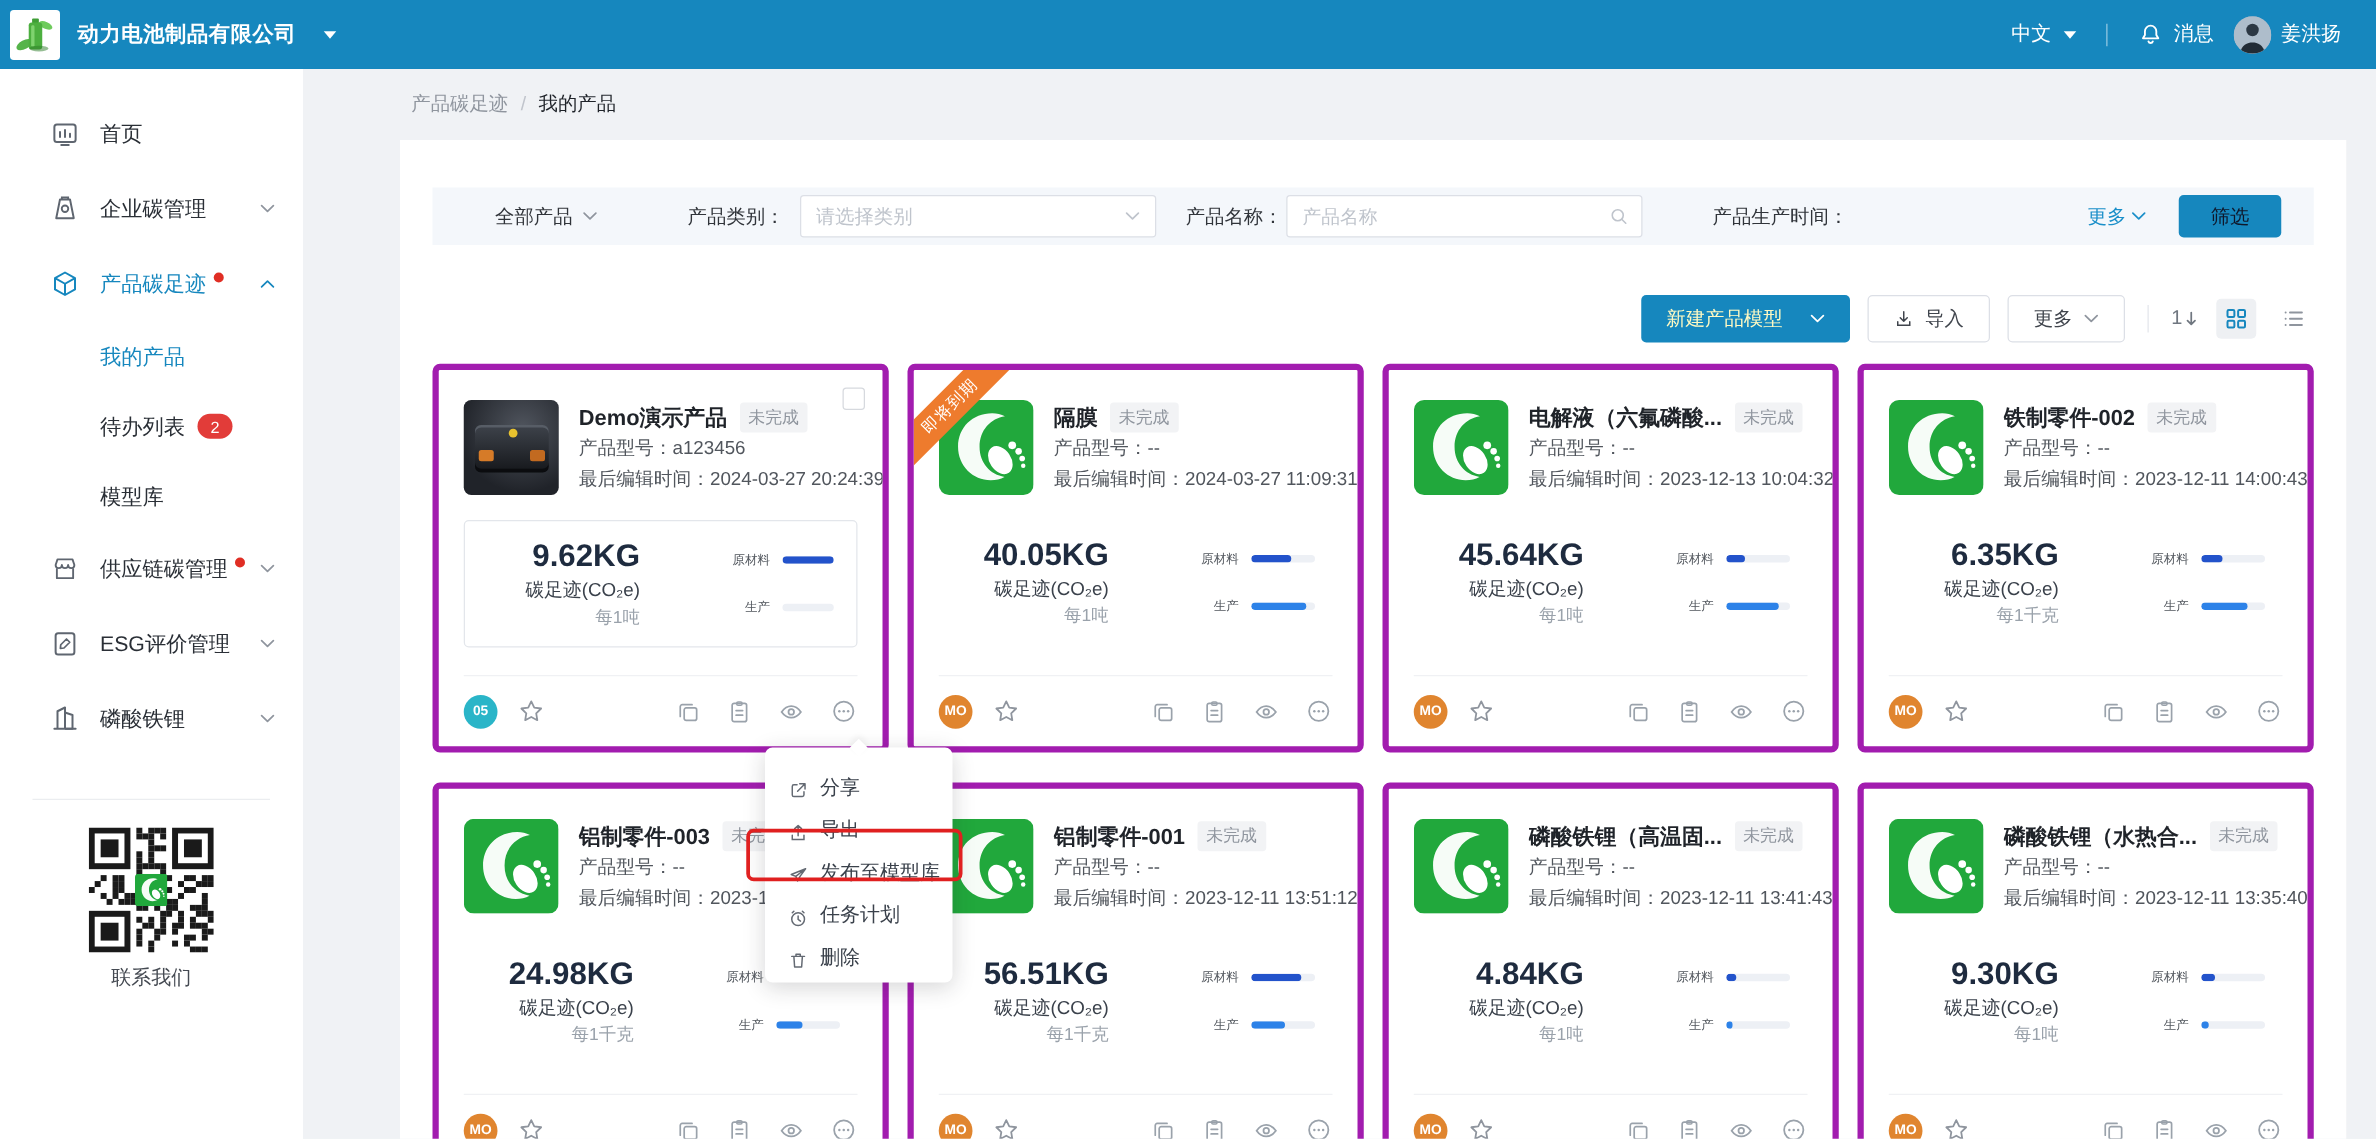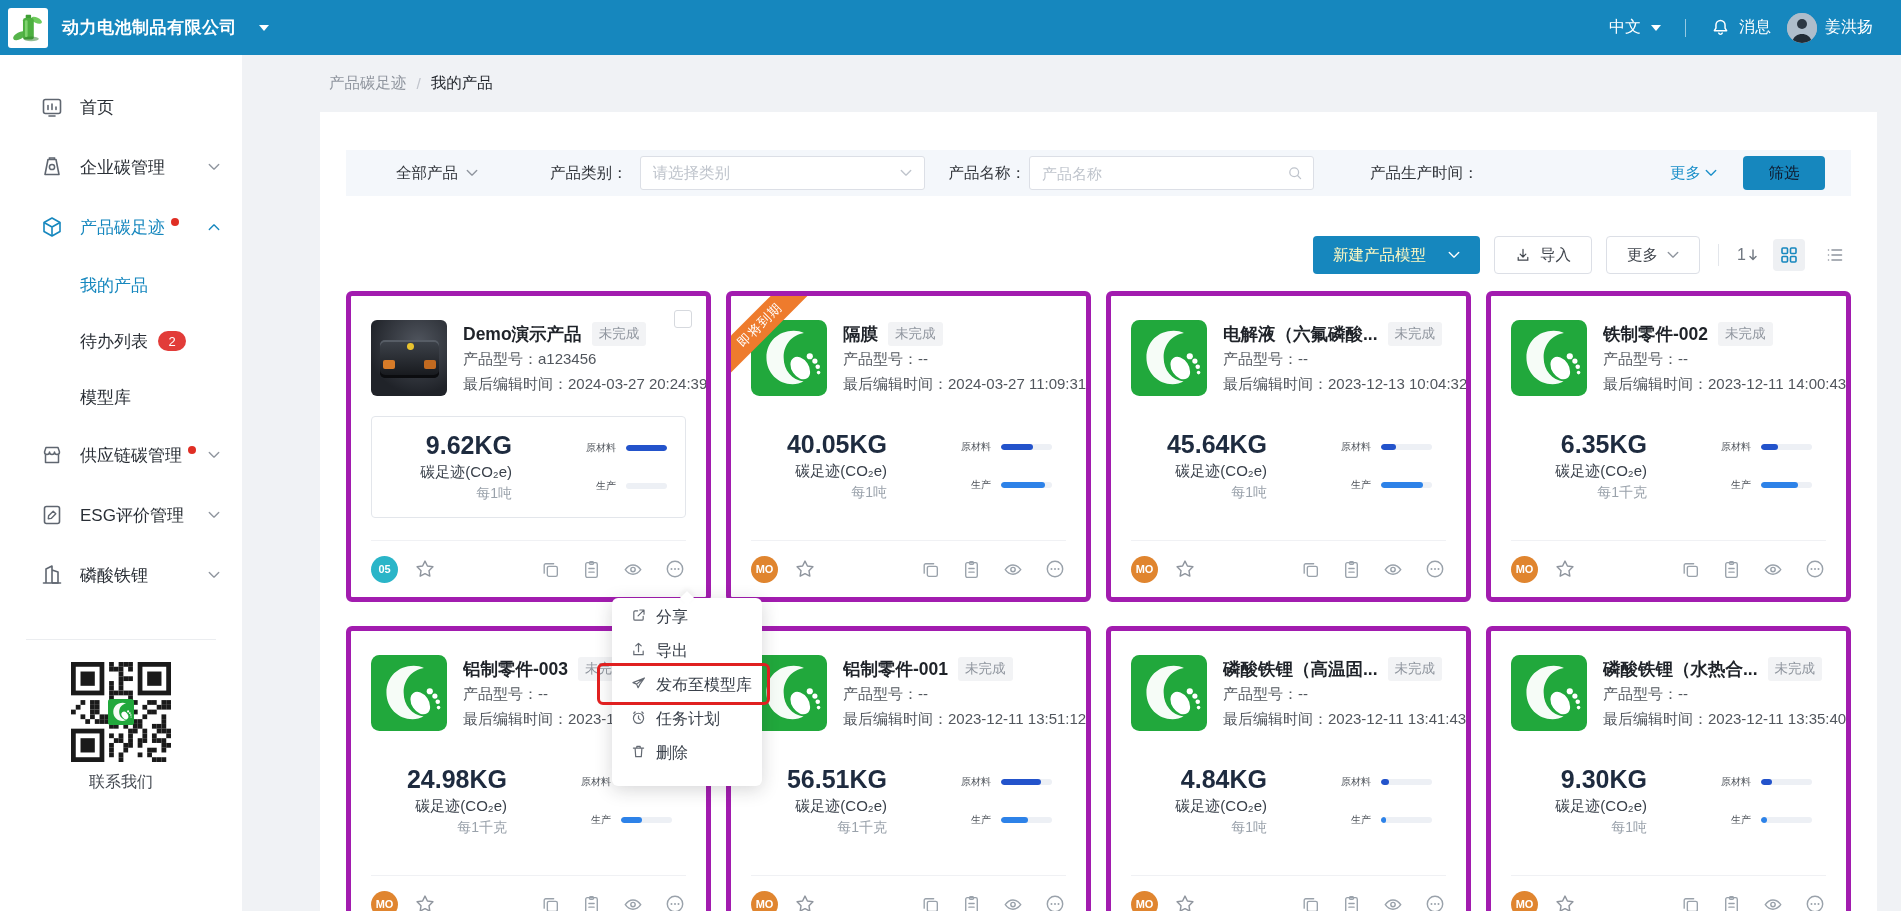--- a/index.html
+++ b/index.html
@@ -115,21 +115,21 @@
     display:flex; align-items:center; justify-content:center; flex:none; }
   .star { margin-left:16px; color:#8f959e; cursor:pointer; display:flex; }
   .foot-icons { margin-left:auto; display:flex; align-items:center; gap:20px; color:#9aa2ab; }
   .foot-icons svg { cursor:pointer; }
 
   
   .popmenu { position:absolute; left:292px; top:486px; width:150px; background:#fff; border-radius:6px;
     box-shadow:0 4px 18px rgba(31,35,41,.18); padding:9px 0; z-index:20; }
   .popmenu .arrow { position:absolute; top:-5px; left:70px; width:10px; height:10px; background:#fff;
     transform:rotate(45deg); box-shadow:-2px -2px 5px rgba(31,35,41,.06); }
-  .pm-item { height:34px; display:flex; align-items:flex-start; padding-left:18px; gap:9px; font-size:16px;
+  .pm-item { height:34px; display:flex; align-items:flex-end; padding-left:18px; gap:9px; font-size:16px;
     color:#3a414b; cursor:pointer; }
   .pm-item svg { color:#646a73; flex:none; }
   .red-anno { position:absolute; left:277px; top:551px; width:173px; height:42px; border:3px solid #E02020;
     border-radius:6px; z-index:21; pointer-events:none; }
 
   svg { display:block; }
 </style>
 </head>
 <body>
 

